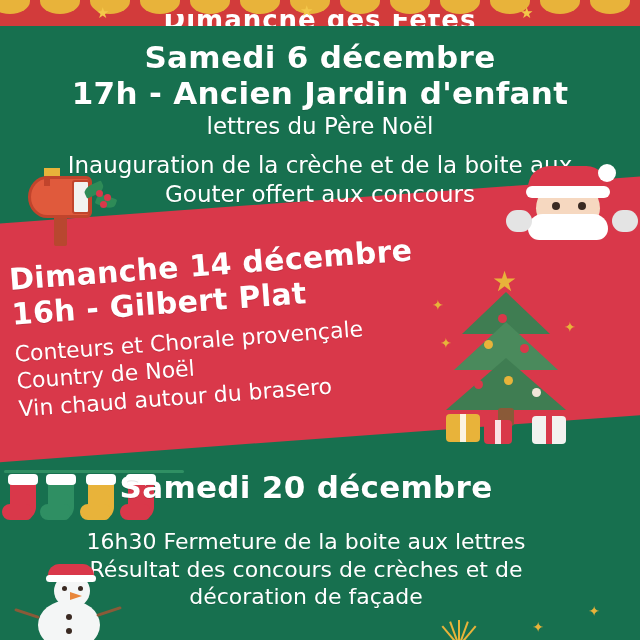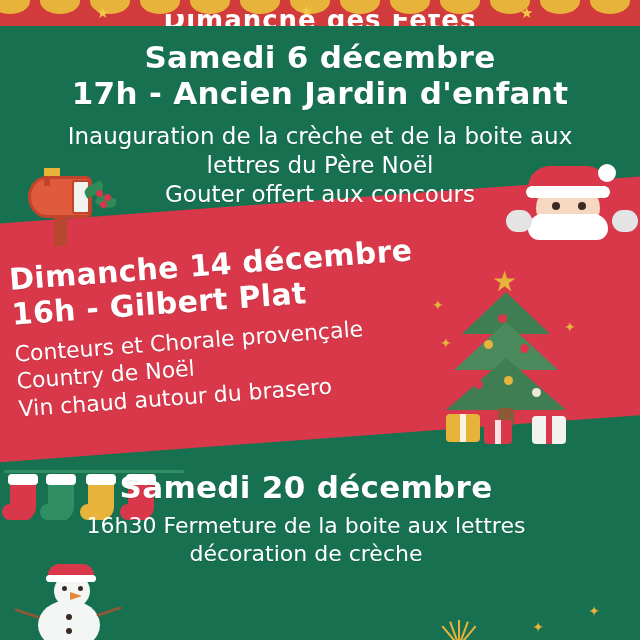--- a/index.html
+++ b/index.html
@@ -106,21 +106,21 @@
     text-align: left;
     transform: rotate(-4.2deg);
     transform-origin: left top;
   }
   #block2 .head { font-size: 30px; }
   #block2 .sub { font-size: 22px; margin-top: 8px; }
 
   
   #block3 { top: 470px; left: 0; width: 612px; }
   #block3 .head { font-size: 31px; }
-  #block3 .sub { font-size: 22px; margin-top: 6px; }
+  #block3 .sub { font-size: 22px; margin-top: 22px; }
 
   
   .art { position: absolute; }
 
   
   #mailbox { left: 24px; top: 168px; width: 100px; height: 78px; }
   .mb-post { position: absolute; left: 30px; top: 44px; width: 13px; height: 34px; background: #b8472f; border-radius: 2px; }
   .mb-body { position: absolute; left: 4px; top: 8px; width: 64px; height: 42px; background: #e05a3c; border-radius: 20px 6px 6px 20px / 22px 6px 6px 22px; border: 3px solid #c1442c; box-sizing: border-box; }
   .mb-door { position: absolute; left: 48px; top: 12px; width: 18px; height: 34px; background: #f2f2f0; border-radius: 3px; border: 2px solid #c1442c; box-sizing: border-box; }
   .mb-flag { position: absolute; left: 20px; top: 0px; width: 6px; height: 18px; background: #c1442c; }
@@ -196,22 +196,22 @@
   </div>
   <span class="star-deco" style="left:96px; top:6px;">★</span>
   <span class="star-deco" style="left:300px; top:4px;">★</span>
   <span class="star-deco" style="left:520px; top:6px;">★</span>
 
   <div class="red-band"></div>
 
   <div class="block" id="block1">
     <div class="head">Samedi 6 décembre</div>
     <div class="head">17h - Ancien Jardin d'enfant</div>
+    <div class="sub" style="margin-top:0">lettres du Père Noël</div>
     <div class="sub">Inauguration de la crèche et de la boite aux</div>
-    <div class="sub" style="margin-top:0">lettres du Père Noël</div>
     <div class="sub" style="margin-top:0">Gouter offert aux concours</div>
   </div>
 
   <div class="art" id="mailbox">
     <div class="mb-post"></div>
     <div class="mb-body"></div>
     <div class="mb-door"></div>
     <div class="mb-flag"></div>
     <div class="mb-flagtop"></div>
     <div class="holly-leaf" style="left:60px; top:16px; transform:rotate(-25deg);"></div>
@@ -283,21 +283,22 @@
       </div>
     <div class="sock" style="left:124px; background:#d9384a;">
         <div class="cuff"></div>
         <div class="foot" style="background:#d9384a;"></div>
       </div>
   </div>
 
   <div class="block" id="block3">
     <div class="head">Samedi 20 décembre</div>
     <div class="sub">16h30 Fermeture de la boite aux lettres</div>
-    <div class="sub" style="margin-top:0">décoration de crèche</div>
+    <div class="sub" style="margin-top:0">Résultat des concours de crèches et de</div>
+    <div class="sub" style="margin-top:0">décoration de façade</div>
   </div>
 
   <div class="art" id="snowman">
     <div class="sm-body"></div>
     <div class="sm-head"></div>
     <div class="sm-eye" style="left:44px;"></div>
     <div class="sm-eye" style="left:60px;"></div>
     <div class="sm-nose"></div>
     <div class="sm-hat"></div>
     <div class="sm-hatbrim"></div>

